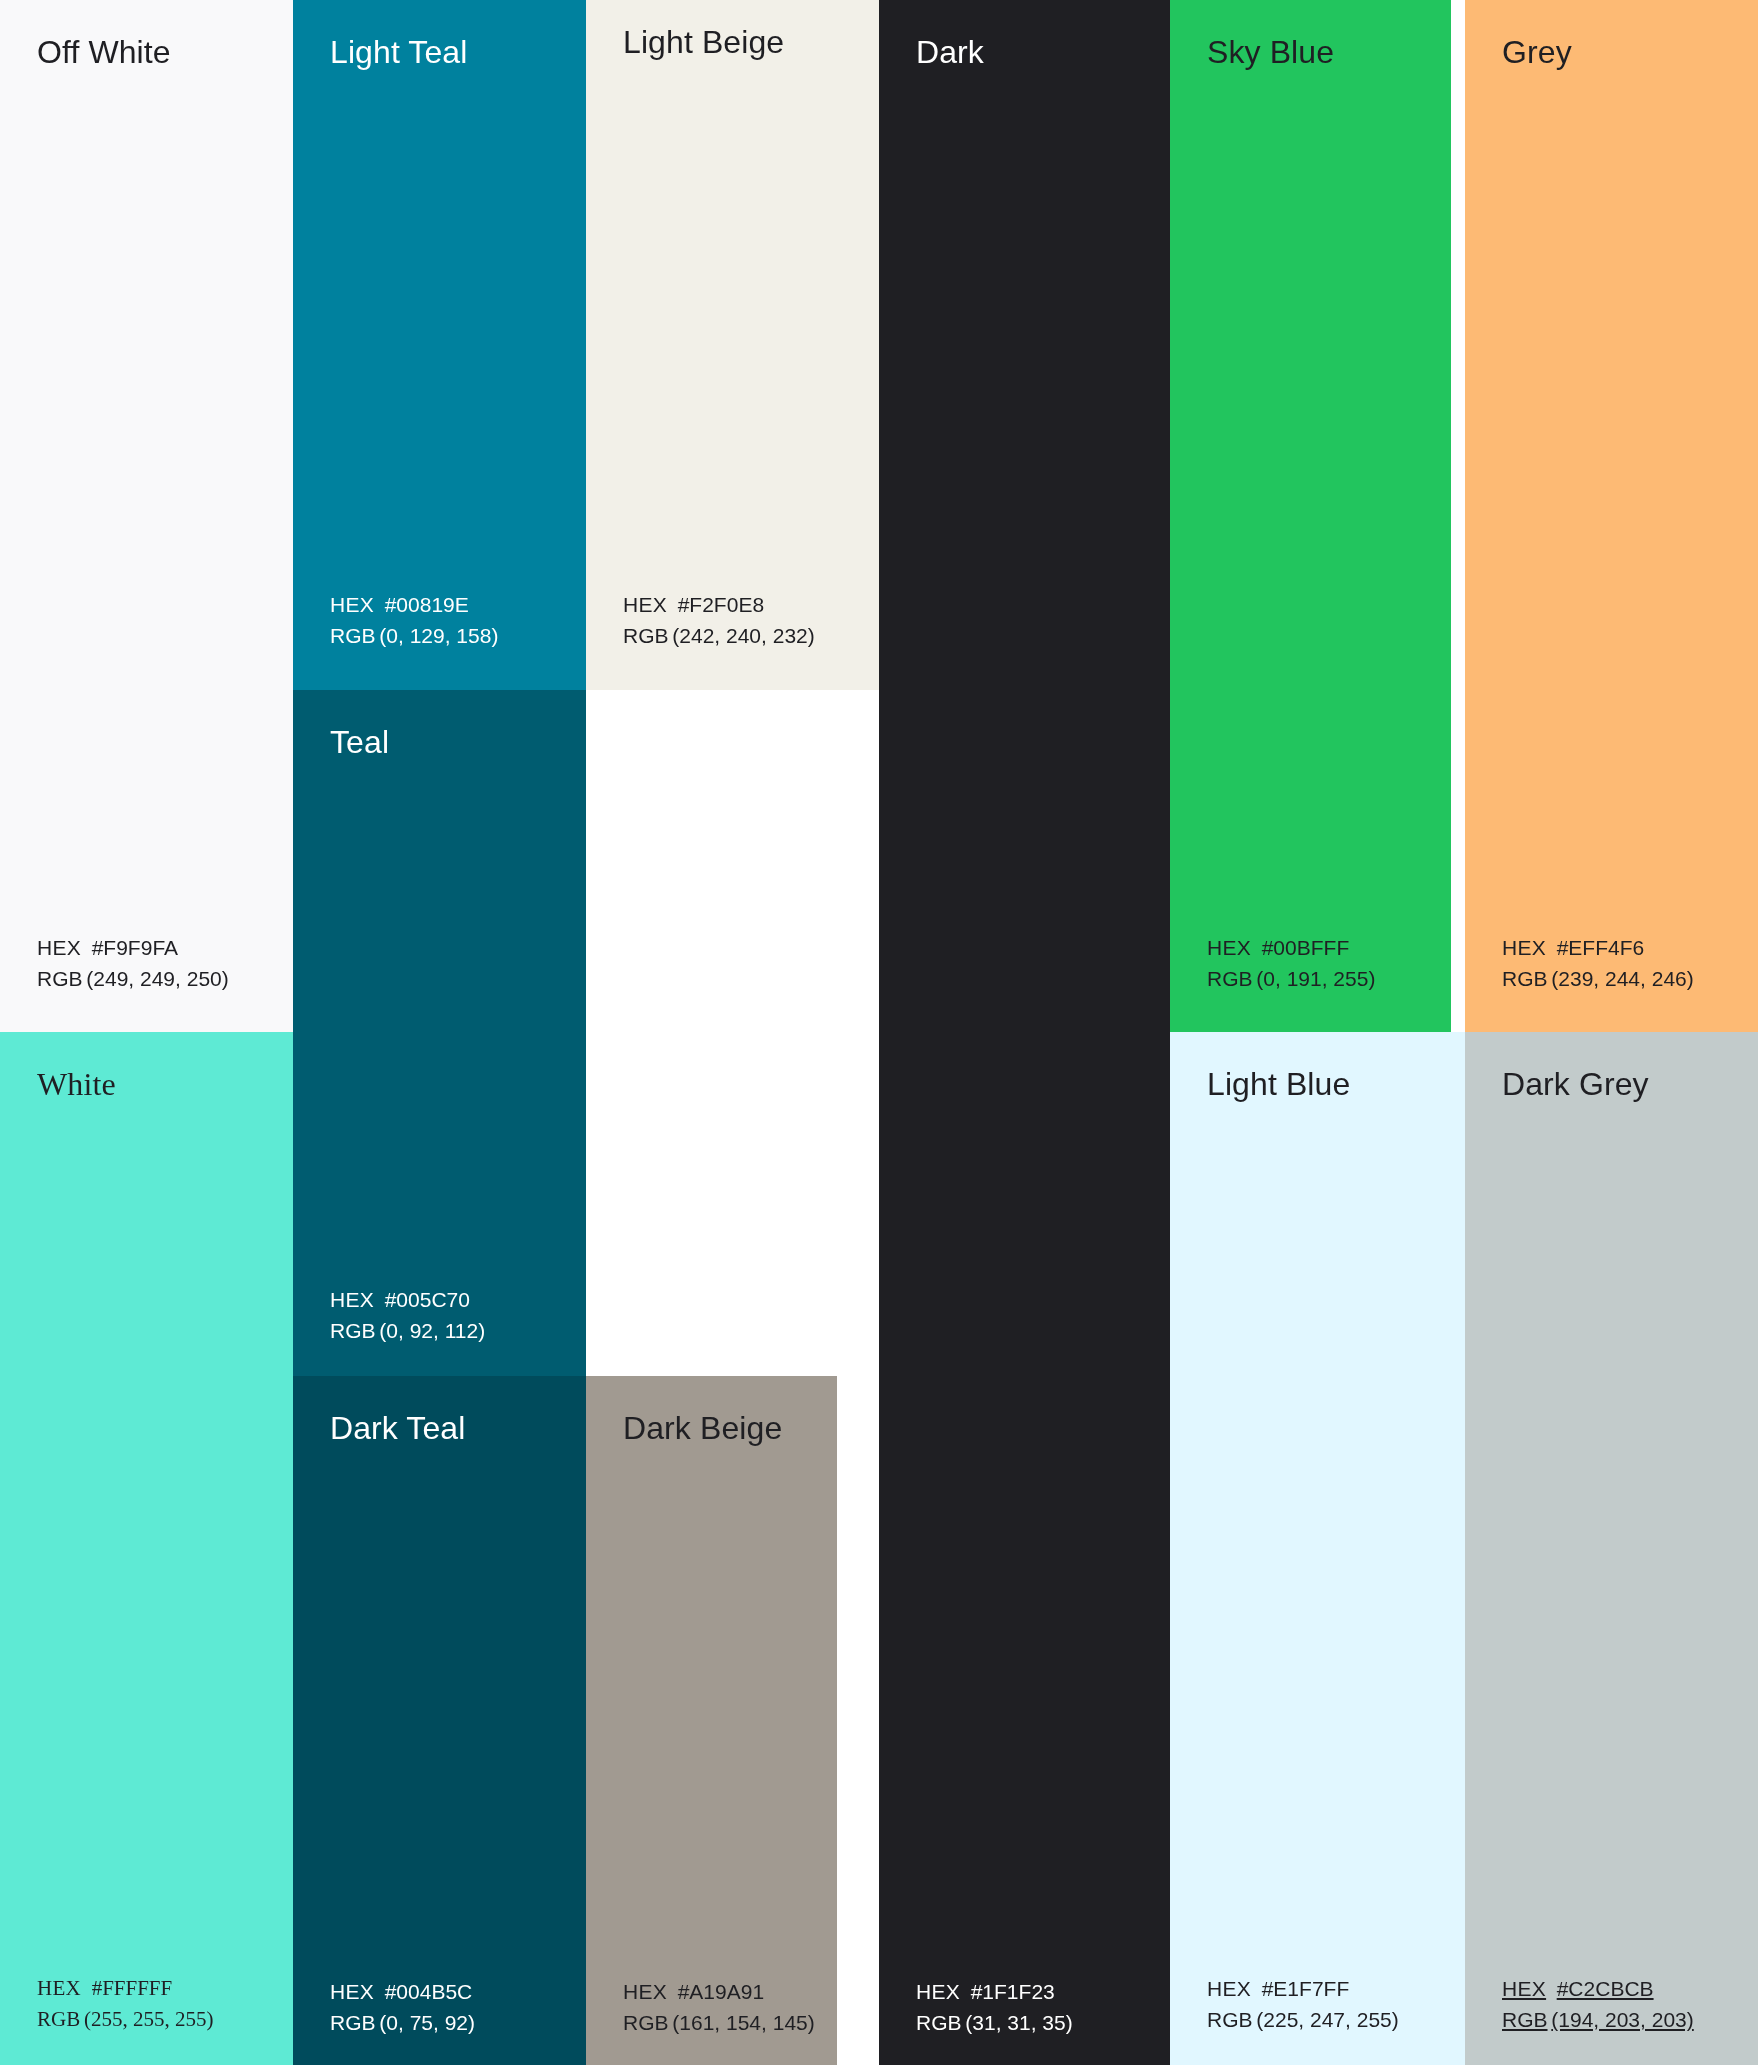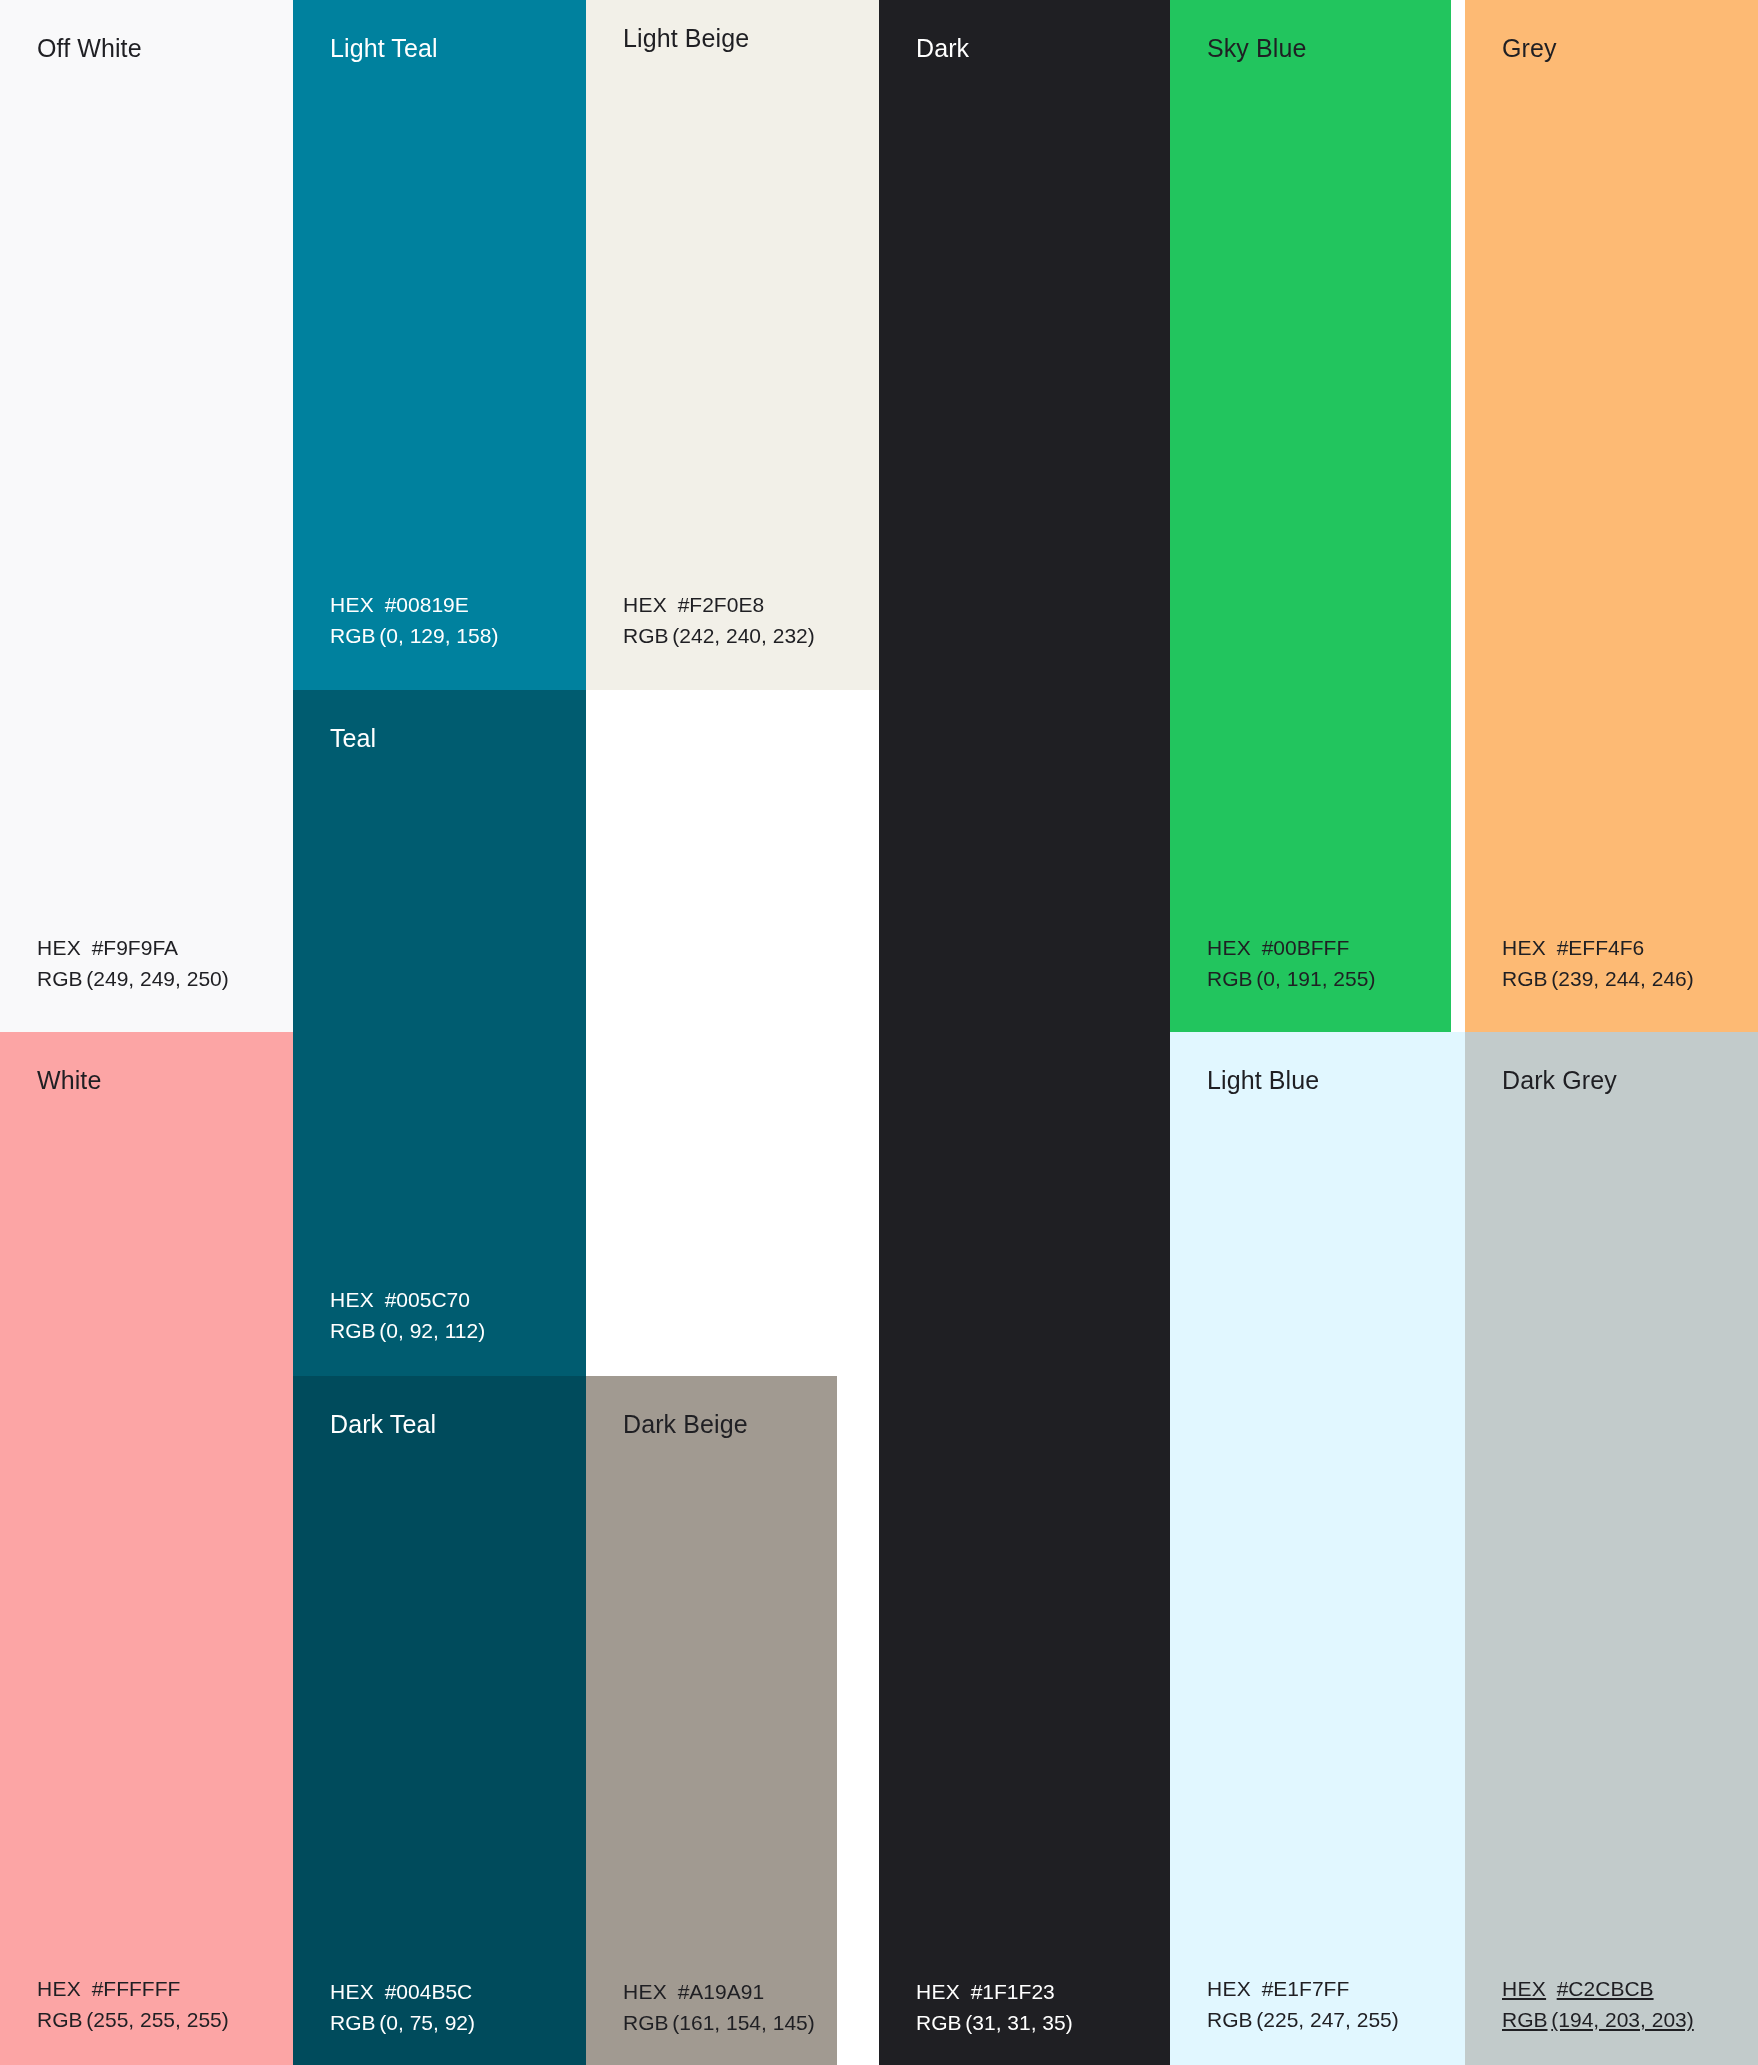--- a/index.html
+++ b/index.html
@@ -14,21 +14,21 @@
     width:1758px;
     height:2065px;
   }
   .swatch {
     position:absolute;
     overflow:hidden;
   }
   .sw-name {
     position:absolute;
     left:37px;
-    font-size:25px;
+    font-size:32px;
     font-weight:400;
     letter-spacing:0.1px;
     white-space:nowrap;
   }
   .sw-codes {
     position:absolute;
     left:37px;
     font-size:21px;
     font-weight:400;
     line-height:31px;
@@ -42,21 +42,21 @@
 <body>
 
 <div class="palette">
     <div class="swatch" style="left: 0px; top: 0px; width: 293px; height: 1032px; background: rgb(249, 249, 250); color: rgb(31, 31, 35);">
       <div class="sw-name" style="top: 34px;">Off White</div>
       <div class="sw-codes" style="top: 932px;">
         <div class="hexline"><span class="lbl">HEX</span><span class="val">#F9F9FA</span></div>
         <div class="rgbline"><span class="lbl">RGB</span><span class="val">(249, 249, 250)</span></div>
       </div>
     </div>
-    <div class="swatch" style="left: 0px; top: 1032px; width: 333px; height: 1034px; background: #fca5a5; color: rgb(31, 31, 35);">
+    <div class="swatch" style="left: 0px; top: 1032px; width: 333px; height: 1034px; background: #5eead4; color: rgb(31, 31, 35); font-family: Liberation Serif, serif;">
       <div class="sw-name" style="top: 34px;">White</div>
       <div class="sw-codes" style="top: 941px;">
         <div class="hexline"><span class="lbl">HEX</span><span class="val">#FFFFFF</span></div>
         <div class="rgbline"><span class="lbl">RGB</span><span class="val">(255, 255, 255)</span></div>
       </div>
     </div>
     <div class="swatch" style="left: 293px; top: 0px; width: 293px; height: 690px; background: rgb(0, 129, 158); color: rgb(255, 255, 255);">
       <div class="sw-name" style="top: 34px;">Light Teal</div>
       <div class="sw-codes" style="top: 589px;">
         <div class="hexline"><span class="lbl">HEX</span><span class="val">#00819E</span></div>

